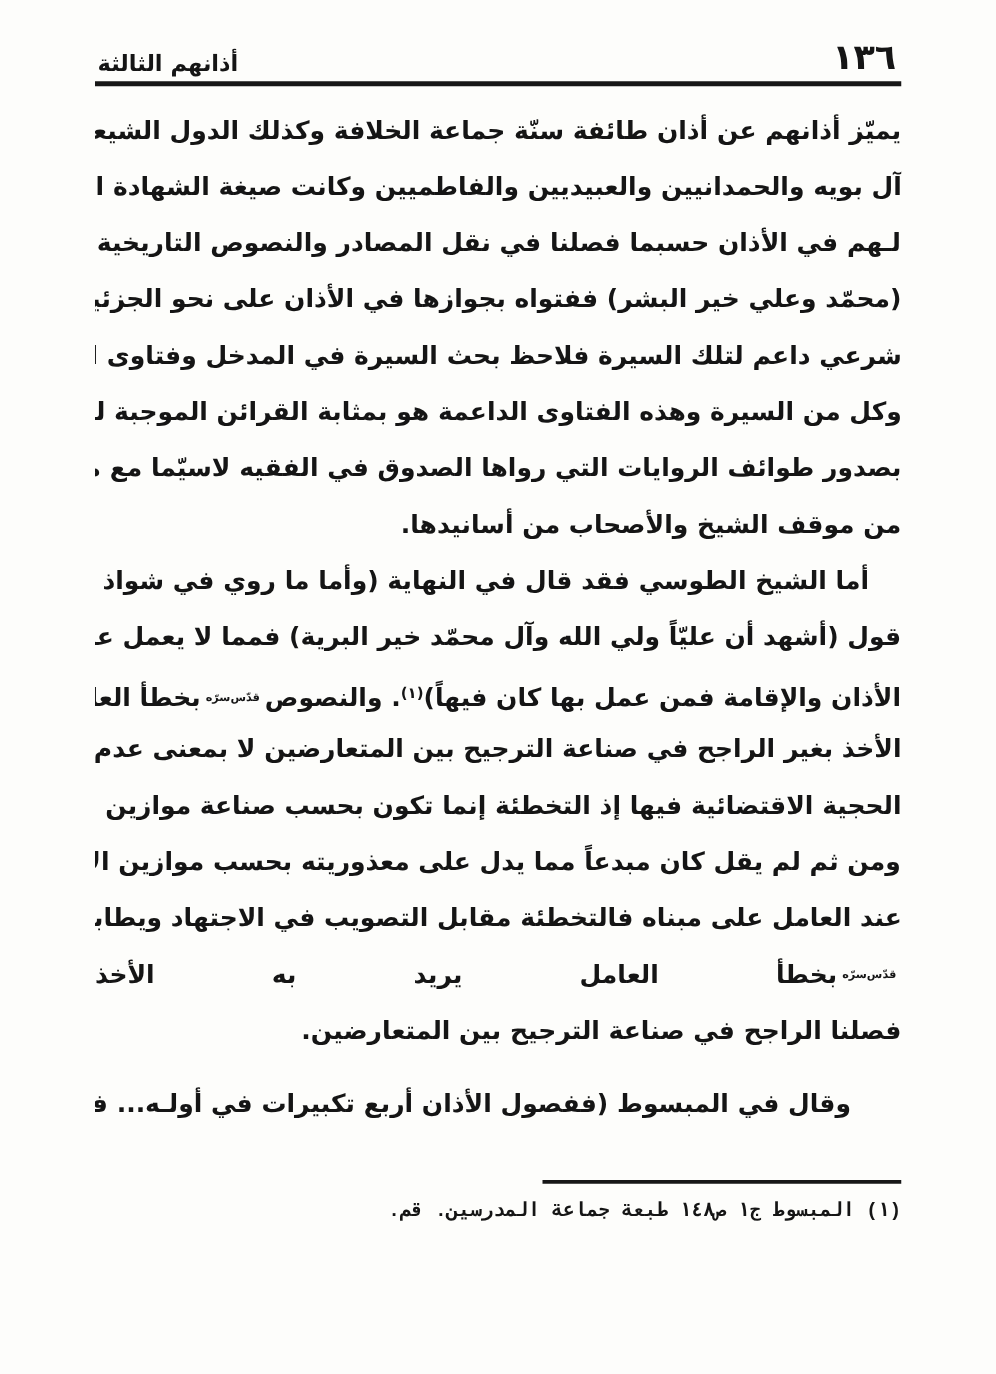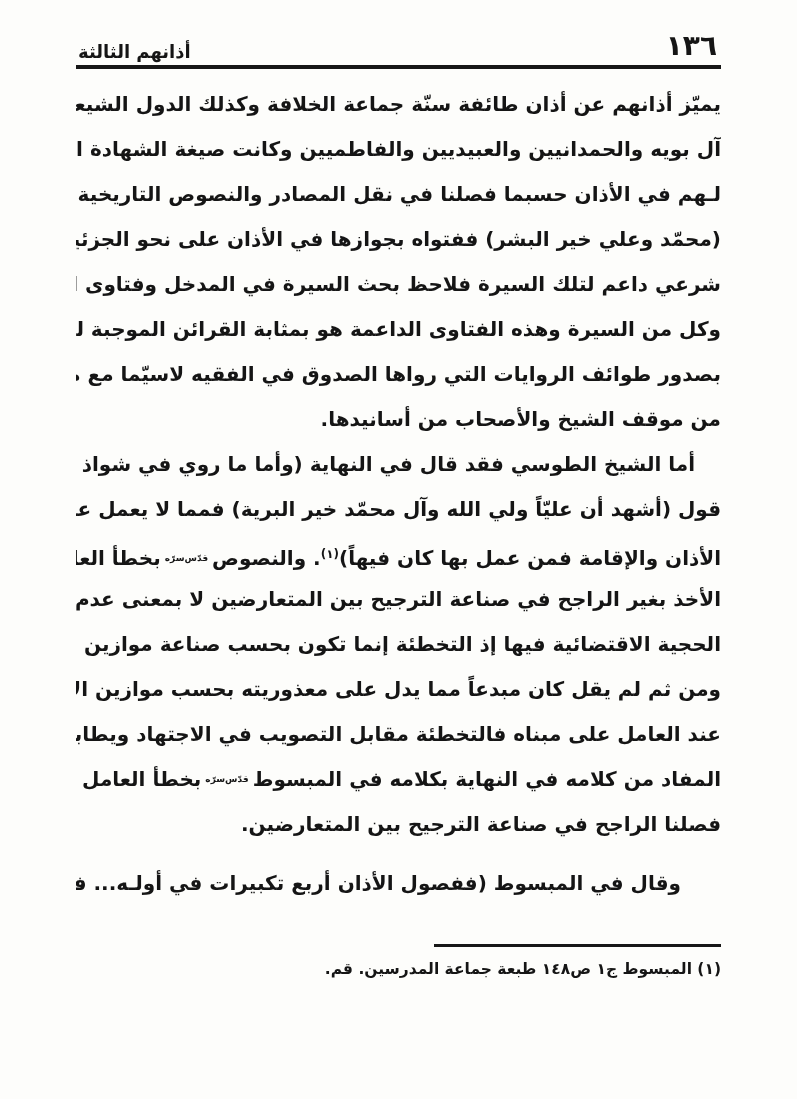--- a/index.html
+++ b/index.html
@@ -68,20 +68,21 @@
     align-items: center;
     font-size: 9px;
     line-height: 1.05;
     font-weight: bold;
     vertical-align: 4px;
     margin: 0 4px;
   }
   .honorific span { display: block; }
   .footnote {
     margin-top: 38px;
+    font-family: Liberation Mono, monospace;
   }
   .footnote-rule {
     width: 287px;
     height: 3px;
     background: #171717;
   }
   .footnote-text {
     margin-top: 9px;
     font-size: 15.5px;
     font-weight: bold;
@@ -115,21 +116,21 @@
     <div class="line"><span>الأذان والإقامة فمن عمل بها كان فيهاً)</span><sup class="fn-marker">(١)</sup><span>. والنصوص</span><span class="honorific">
           <span>قدّس</span>
           <span>سرّه</span>
         </span><span>بخطأ العامل يريد به</span></div>
 
     <div class="line">الأخذ بغير الراجح في صناعة الترجيح بين المتعارضين لا بمعنى عدم وجود</div>
     <div class="line">الحجية الاقتضائية فيها إذ التخطئة إنما تكون بحسب صناعة موازين الإجتهاد،</div>
     <div class="line">ومن ثم لم يقل كان مبدعاً مما يدل على معذوريته بحسب موازين الإستنباط</div>
     <div class="line">عند العامل على مبناه فالتخطئة مقابل التصويب في الاجتهاد ويطابق هذا</div>
 
-    <div class="line"><span>المفاد من كلامه في النهاية بكلامه في المبسوط</span><span class="honorific">
+    <div class="line"><span class="honorific">
           <span>قدّس</span>
           <span>سرّه</span>
         </span><span>بخطأ العامل يريد به الأخذ</span></div>
 
     <div class="line no-justify">فصلنا الراجح في صناعة الترجيح بين المتعارضين.</div>
     <div class="line indent-lg gap-before">وقال في المبسوط (ففصول الأذان أربع تكبيرات في أولـه... فأما قول</div>
   </div>
 
   <div class="footnote">
     <div class="footnote-rule"></div>

